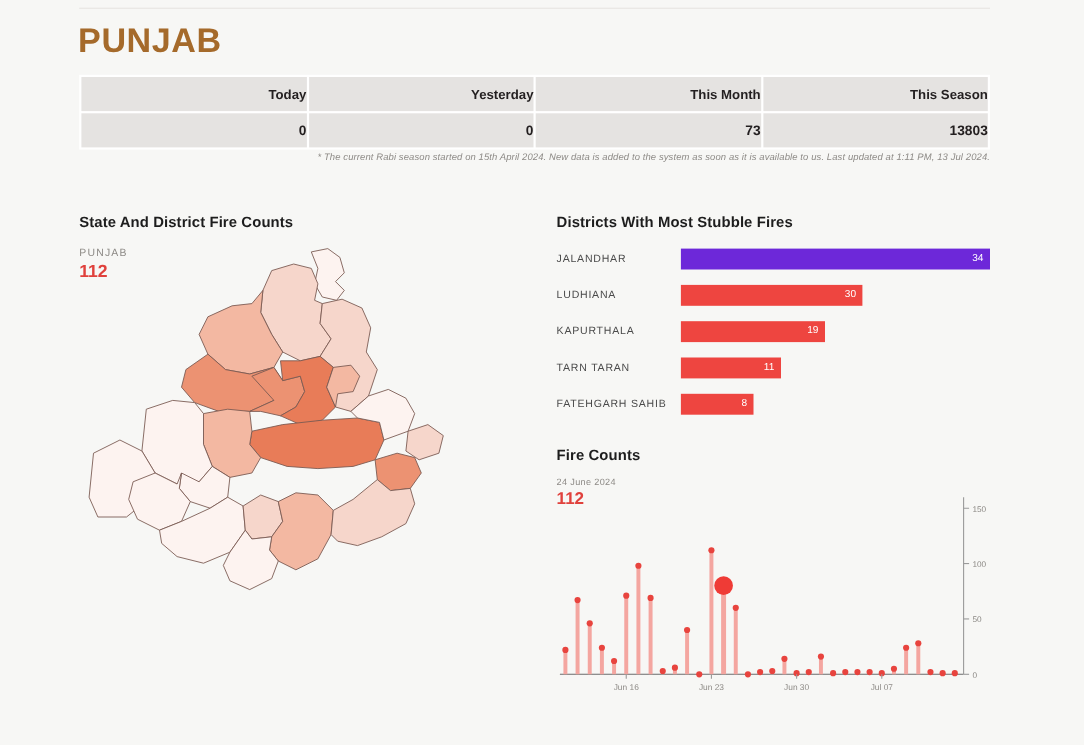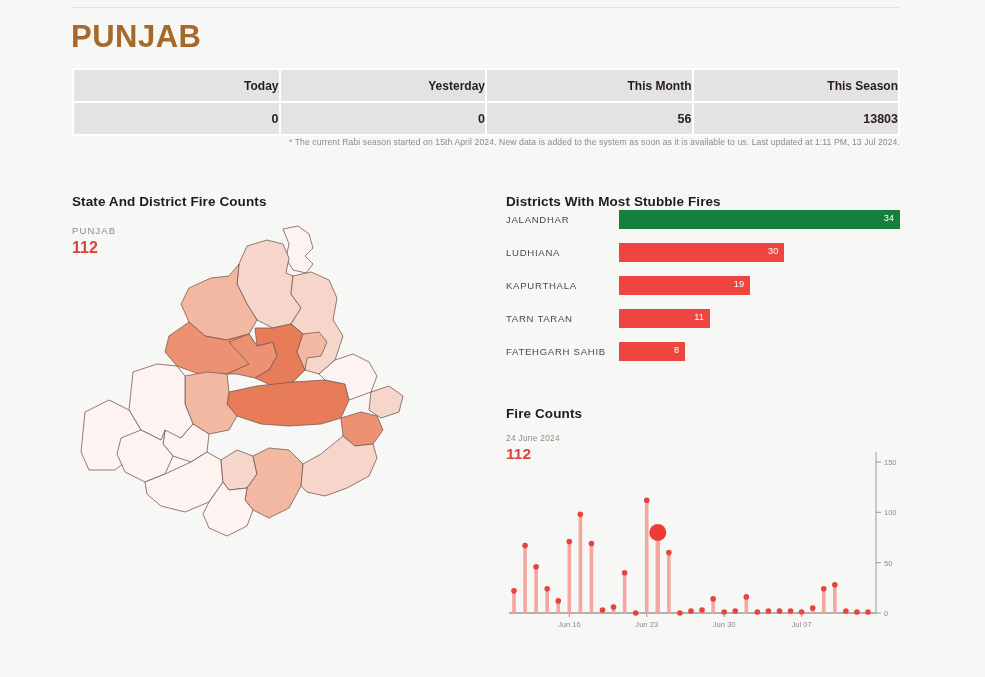--- a/index.html
+++ b/index.html
@@ -36,42 +36,42 @@
     color: #231f20;
     font-size: 12px;
     font-weight: bold;
     height: 31px;
     width: 25%;
   }
   .summary-table td { height: 31px; font-size: 12.5px; }
 
   .footnote {
     position: absolute; right: 85px; top: 137px;
-    font-size: 8.6px; color: #8d8a86;
+    font-size: 8.6px; font-style: italic; color: #8d8a86;
     letter-spacing: 0.1px; white-space: nowrap;
   }
 
   
   .sec-head {
     position: absolute;
     font-size: 13.5px; font-weight: bold; color: #1d1d1d;
     letter-spacing: 0.1px;
   }
   #h-map   { left: 72px;  top: 194px; }
   #h-bars  { left: 506px; top: 194px; }
   #h-spark { left: 506px; top: 406px; }
 
   
   .map-wrap { position: absolute; left: 72px; top: 224px; width: 420px; height: 395px; }
   .map-label { font-size: 9.5px; color: #8d8a86; letter-spacing: 1.1px; line-height: 13px; }
   .map-value { font-size: 16px; font-weight: bold; color: #e0413c; line-height: 20px; margin-top: 1px; }
   .map-svg { position: absolute; left: 5px; top: 0px; }
 
   
-  .bars { position: absolute; left: 506px; top: 208px; width: 394px; }
+  .bars { position: absolute; left: 506px; top: 224px; width: 394px; }
   .bar-row { position: relative; height: 33px; }
   .bar-name {
     position: absolute; left: 0; top: 6px;
     font-size: 9.6px; color: #4a4a4a; letter-spacing: 0.7px;
     white-space: nowrap;
   }
   .bar-track { position: absolute; left: 113px; top: 2px; right: 0; height: 19px; }
   .bar-fill {
     height: 19px; background: #ee4540; position: relative;
   }
@@ -101,21 +101,21 @@
         <th>Today</th>
         <th>Yesterday</th>
         <th>This Month</th>
         <th>This Season</th>
       </tr>
     </thead>
     <tbody>
       <tr>
         <td>0</td>
         <td>0</td>
-        <td>56</td>
+        <td>73</td>
         <td>13803</td>
       </tr>
     </tbody>
   </table>
 
   <div class="footnote">* The current Rabi season started on 15th April 2024. New data is added to the system as soon as it is available to us. Last updated at 1:11 PM, 13 Jul 2024.</div>
 
   <div class="sec-head" id="h-bars">Districts With Most Stubble Fires</div>
   <div class="sec-head" id="h-map">State And District Fire Counts</div>
   <div class="sec-head" id="h-spark">Fire Counts</div>
@@ -146,21 +146,21 @@
         <path d="M170,264 L180,250 L176,232 L192,224 L212,226 L226,240 L224,262 L212,284 L192,294 L176,286 L168,276 Z" fill="#f3b8a2" stroke="#7a5a52" stroke-width="0.8"></path>
         <path d="M132,278 L146,258 L152,266 L170,264 L168,276 L176,286 L170,302 L150,312 L132,304 L126,290 Z" fill="#fdf3f0" stroke="#7a5a52" stroke-width="0.8"></path>
         <path d="M226,240 L244,230 L266,212 L278,222 L296,220 L300,234 L292,252 L270,264 L248,272 L230,268 L224,262 Z" fill="#f6d6cb" stroke="#7a5a52" stroke-width="0.8"></path>
       </svg>
   </div>
 
   <div class="bars" id="bars-root">
       <div class="bar-row">
         <div class="bar-name">JALANDHAR</div>
         <div class="bar-track">
-          <div class="bar-fill" style="width: 281px; background: #15803d;">
+          <div class="bar-fill" style="width: 281px; background: #6d28d9;">
             <div class="bar-val">34</div>
           </div>
         </div>
       </div>
       <div class="bar-row">
         <div class="bar-name">LUDHIANA</div>
         <div class="bar-track">
           <div class="bar-fill" style="width: 165.294px; background: rgb(238, 69, 64);">
             <div class="bar-val">30</div>
           </div>

